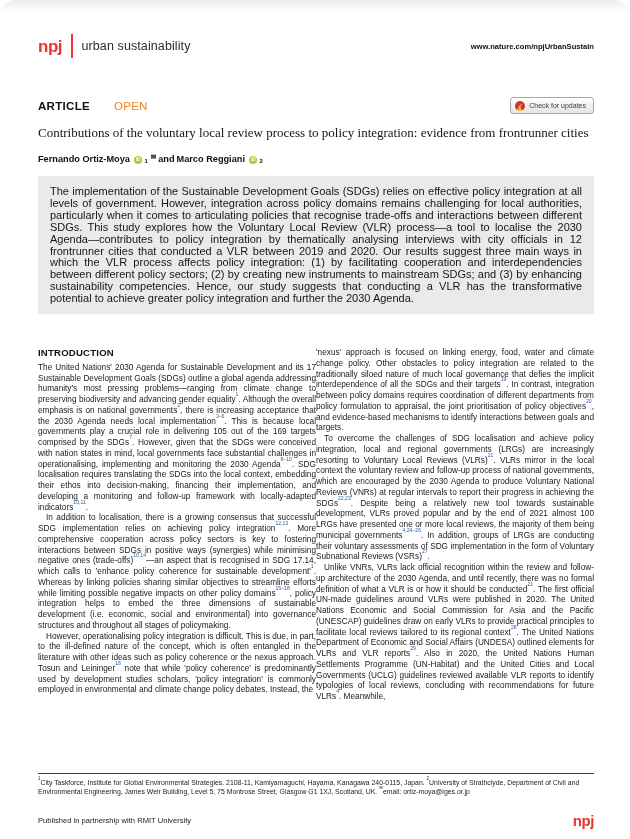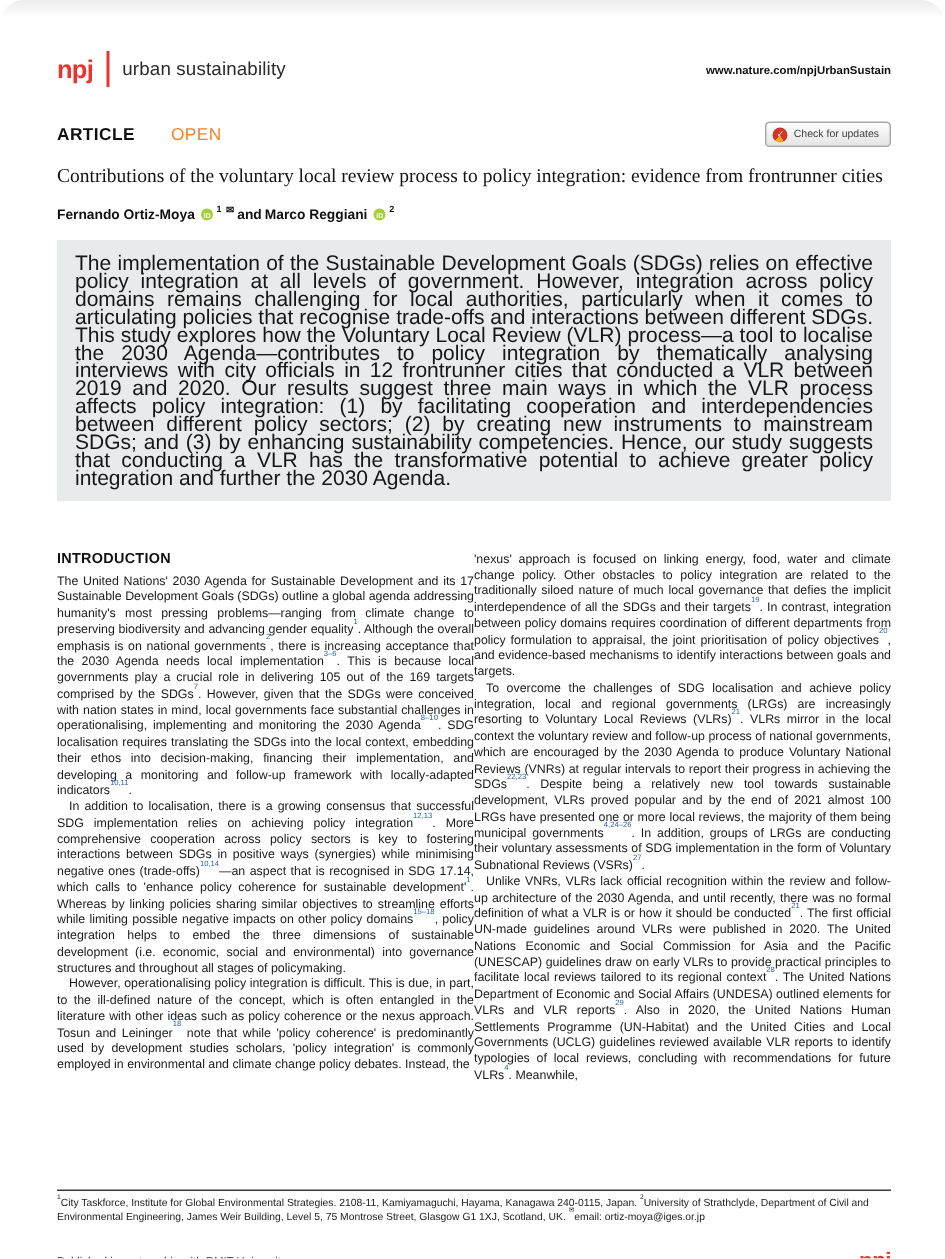--- a/index.html
+++ b/index.html
@@ -20,21 +20,21 @@
   .content{padding:0 36px 0 38px;}
 
   
   .masthead{display:flex;align-items:center;padding-top:33px;height:26px;}
   .npj-logo{font-size:17px;font-weight:700;color:#e8352f;letter-spacing:-0.5px;line-height:1;}
   .mast-sep{width:1.5px;height:24px;background:#e8352f;margin:0 9px;}
   .journal-name{font-size:12.5px;color:#2b2b2b;letter-spacing:0.1px;}
   .journal-url{margin-left:auto;font-size:7.6px;font-weight:700;color:#111;}
 
   
-  .meta-row{display:flex;align-items:center;margin-top:22px;}
+  .meta-row{display:flex;align-items:center;margin-top:38px;}
   .article-label{font-size:11.5px;font-weight:700;letter-spacing:0.3px;color:#111;}
   .open-label{font-size:11.5px;font-weight:400;letter-spacing:0.3px;margin-left:24px;color:#f58220;}
   .check-updates{
     margin-left:auto;display:flex;align-items:center;gap:4px;
     border:1px solid #a7a7a7;border-radius:3px;
     background:linear-gradient(#ffffff,#e4e4e4);
     padding:2.5px 7px 2.5px 4px;cursor:pointer;
   }
   .cm-circle{
     width:10px;height:10px;border-radius:50%;
@@ -43,36 +43,36 @@
     color:#fff;font-size:6px;line-height:1;
   }
   .check-updates span.lbl{font-size:7px;color:#3d3d3d;}
 
   
   .title{
     font-family:"Liberation Serif", serif;font-weight:400;
     font-size:13px;line-height:24px;color:#141414;
     margin-top:7px;max-width:556px;
   }
-  .authors{margin-top:9px;font-size:9.2px;font-weight:700;color:#111;display:flex;align-items:center;gap:2px;}
+  .authors{margin-top:9px;font-size:9.2px;font-weight:700;color:#111;display:flex;align-items:flex-end;gap:2px;}
   .orcid{
     display:inline-flex;align-items:center;justify-content:center;
     width:8.5px;height:8.5px;border-radius:50%;background:#a6ce39;
     color:#fff;font-size:4.6px;font-weight:700;margin-left:2px;cursor:pointer;
   }
   .authors sup{font-size:6px;position:relative;top:-3px;line-height:0;}
   .env{font-size:6.5px;position:relative;top:-3px;margin-left:1px;}
 
   
   .abstract{
     margin-top:12px;background:#e9eaeb;
     padding:10px 12px 9px 12px;
   }
   .abstract-text{
-    font-size:14px;line-height:11.9px;text-align:justify;color:#161616;
+    font-size:11px;line-height:11.9px;text-align:justify;color:#161616;
   }
   .citation{margin-top:6px;font-size:8.3px;color:#161616;}
   .citation .jn{font-style:italic;}
 
   
   .cols{display:flex;margin-top:34px;height:421px;overflow:hidden;}
   .col{flex:1;min-width:0;text-align:justify;font-size:8.25px;line-height:10.75px;color:#1a1a1a;}
   .col h2{font-size:9.6px;font-weight:700;margin:0 0 4px 0;letter-spacing:0.2px;color:#111;}
   .col p{margin:0;}
   .col p + p{text-indent:8px;}

